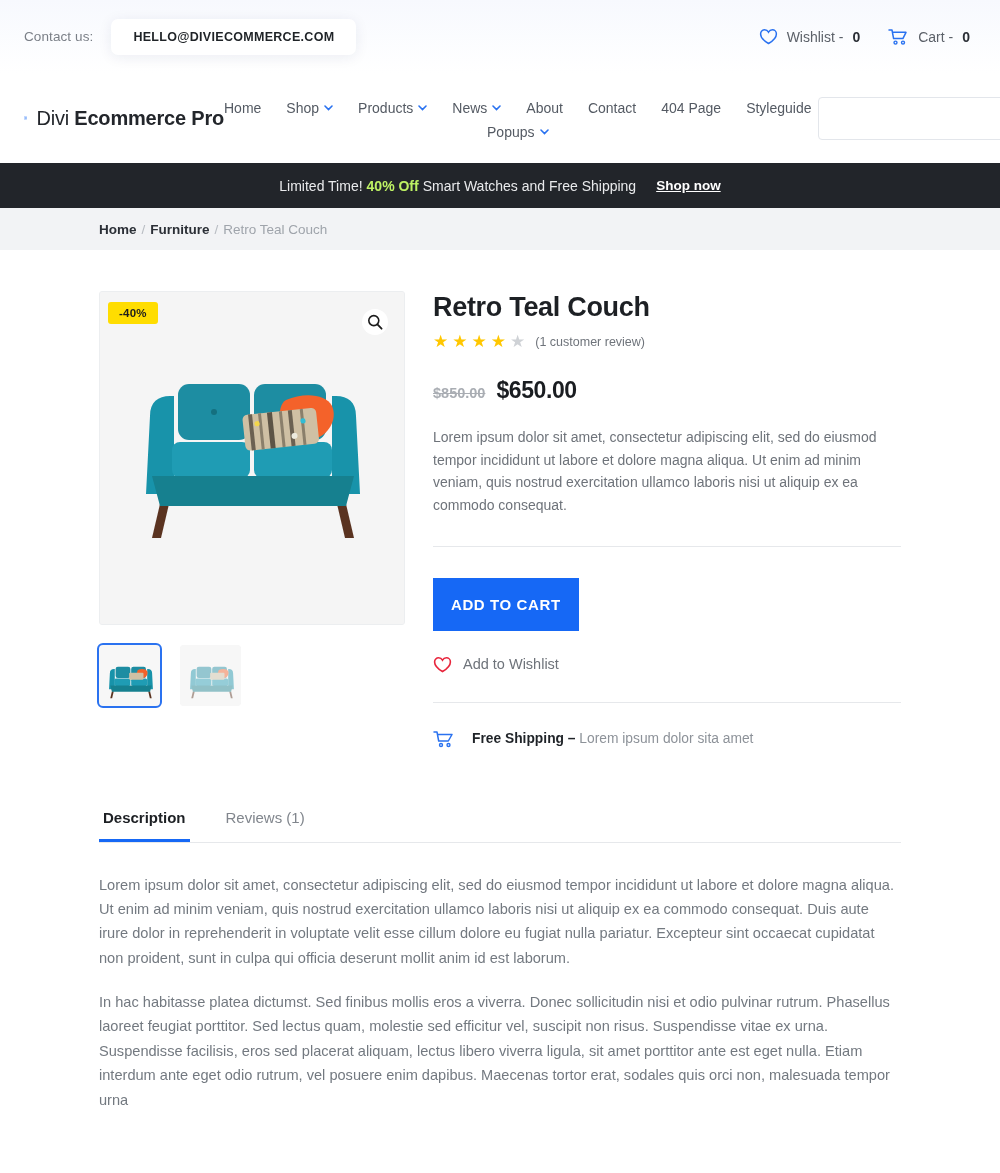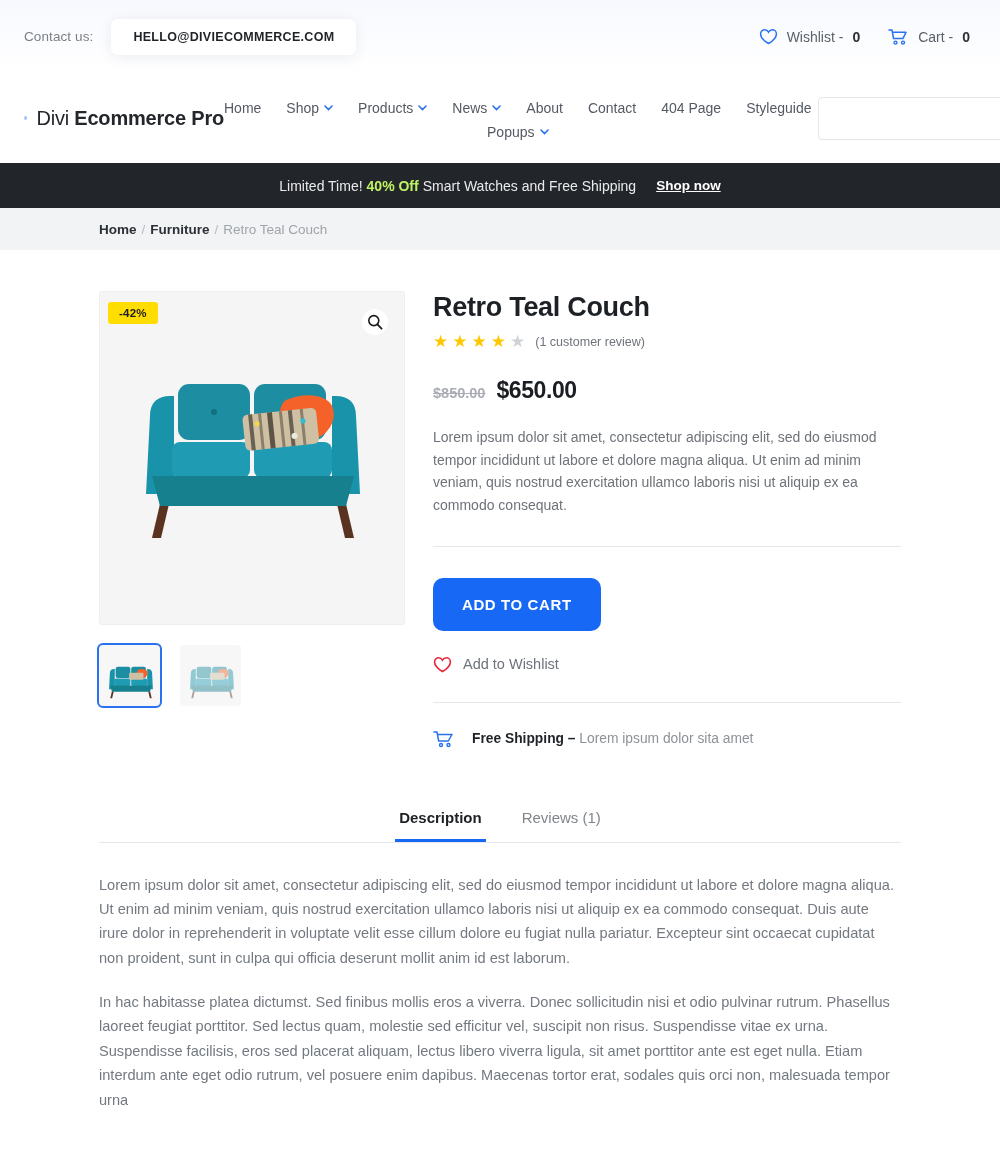--- a/index.html
+++ b/index.html
@@ -246,26 +246,26 @@
     color: #6e737a;
     max-width: 478px;
   }
   .rule { height: 1px; background: #e6e8eb; margin: 29px 0 0 0; }
 
   .add-cart {
     margin-top: 31px;
     background: #1668f5;
     color: #fff;
     border: none;
-    border-radius: 10px;
+    border-radius: 0;
     font-family: inherit;
     font-size: 15px;
     font-weight: bold;
     letter-spacing: .6px;
-    padding: 18px 29px;
+    padding: 18px 18px;
     cursor: pointer;
   }
   .wish-row {
     margin-top: 25px;
     display: flex;
     align-items: center;
     gap: 11px;
     font-size: 14.5px;
     color: #6e737a;
     cursor: pointer;
@@ -275,21 +275,20 @@
   .feature { display: flex; align-items: center; gap: 17px; font-size: 13.8px; }
   .feature b { color: #1f2328; }
   .feature span.muted { color: #8d9299; }
   .f-ico { width: 22px; flex: none; display: block; }
 
   
   .tabs-wrap { padding: 0 99px; margin-top: 61px; }
   .tabs {
     display: flex;
     gap: 32px;
-    justify-content: center;
     border-bottom: 1px solid #e6e8eb;
   }
   .tab {
     font-size: 15px;
     padding: 0 4px 13px 4px;
     color: #81868d;
     cursor: pointer;
     position: relative;
   }
   .tab.active {
@@ -409,21 +408,21 @@
   <span class="crumb-sep">/</span>
   <span class="crumb-link">Furniture</span>
   <span class="crumb-sep">/</span>
   <span class="crumb-current">Retro Teal Couch</span>
 </div>
 
 <div class="product">
 
   <div class="gallery">
     <div class="main-image">
-      <div class="badge-sale">-42%</div>
+      <div class="badge-sale">-40%</div>
       <svg class="zoom-btn" viewBox="0 0 26 26">
         <circle cx="13" cy="13" r="13" fill="#ffffff"></circle>
         <circle cx="11.8" cy="11.6" r="5" fill="none" stroke="#1c1c1c" stroke-width="1.6"></circle>
         <path d="M15.4 15.4l4.2 4.3" stroke="#1c1c1c" stroke-width="1.8" stroke-linecap="round"></path>
       </svg>
       <svg class="couch-svg" width="306" height="334" viewBox="0 0 306 334">
         <rect width="306" height="334" fill="#f5f5f5"></rect>
         <g transform="translate(36,84)">
 
           <path d="M24 128 L16 162 L25 162 L33 128 Z" fill="#5a3320"></path>

